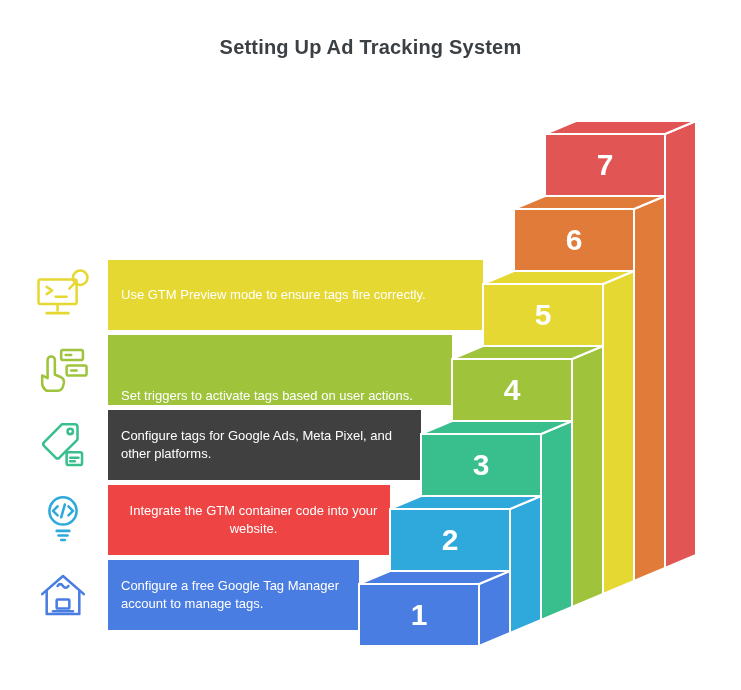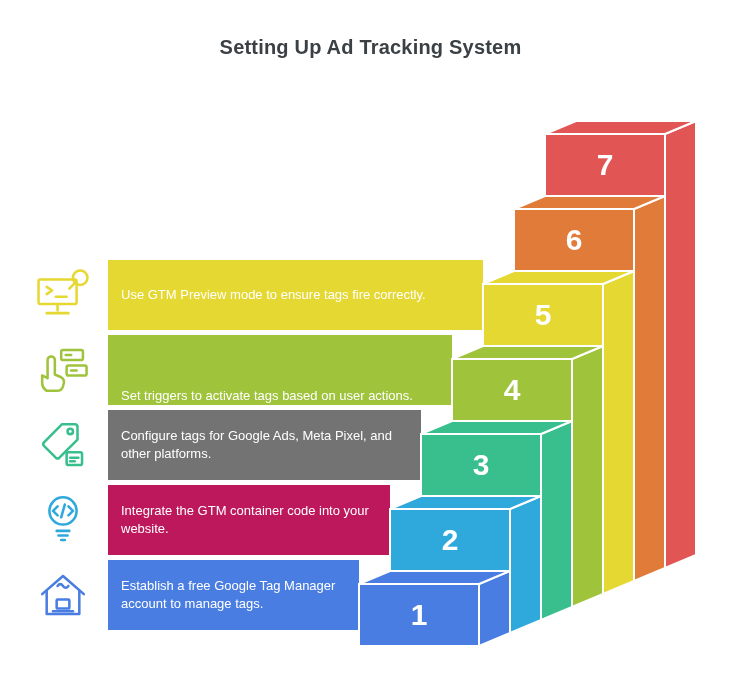--- a/index.html
+++ b/index.html
@@ -166,54 +166,54 @@
   <div class="row" data-step="3">
     <span class="icon" style="color: rgb(56, 191, 141);">
       <svg viewBox="0 0 64 64" fill="none" stroke="currentColor" stroke-width="2.8" stroke-linecap="round" stroke-linejoin="round">
         <path d="M11 29 L31 9 H45 a3 3 0 0 1 3 3 V26 L28 46 a3 3 0 0 1 -4 0 L11 33 a3 3 0 0 1 0 -4 Z"></path>
         <circle cx="40" cy="17" r="3"></circle>
         <rect x="36" y="40" width="17" height="14" rx="2"></rect>
         <line x1="40" y1="46" x2="49" y2="46"></line>
         <line x1="40" y1="50" x2="45" y2="50"></line>
       </svg>
     </span>
-    <div class="bar" style="background: #737373;">
+    <div class="bar" style="background: #404040;">
       <span class="bar-text">Configure tags for Google Ads, Meta Pixel, and other platforms.</span>
     </div>
   </div>
 
   <div class="row" data-step="2">
     <span class="icon" style="color: rgb(47, 168, 220);">
       <svg viewBox="0 0 64 64" fill="none" stroke="currentColor" stroke-width="2.8" stroke-linecap="round" stroke-linejoin="round">
         <circle cx="32" cy="22" r="15"></circle>
         <polyline points="26,17 21,22 26,27"></polyline>
         <polyline points="38,17 43,22 38,27"></polyline>
         <line x1="34" y1="15" x2="30" y2="29"></line>
         <line x1="25" y1="44" x2="39" y2="44"></line>
         <line x1="27" y1="49" x2="37" y2="49"></line>
         <line x1="30" y1="54" x2="34" y2="54"></line>
       </svg>
     </span>
-    <div class="bar" style="background: #be185d;">
+    <div class="bar" style="background: #ef4444; text-align: center;">
       <span class="bar-text">Integrate the GTM container code into your website.</span>
     </div>
   </div>
 
   <div class="row" data-step="1">
     <span class="icon" style="color: rgb(74, 125, 226);">
       <svg viewBox="0 0 64 64" fill="none" stroke="currentColor" stroke-width="2.8" stroke-linecap="round" stroke-linejoin="round">
         <path d="M9 31 L32 11 L55 31"></path>
         <path d="M14 27 V53 H50 V27"></path>
         <path d="M26 22 q3 -4 6 0 q3 4 6 0"></path>
         <rect x="25" y="37" width="14" height="10" rx="1"></rect>
         <line x1="21" y1="50" x2="43" y2="50"></line>
       </svg>
     </span>
     <div class="bar" style="background: rgb(74, 125, 226);">
-      <span class="bar-text">Establish a free Google Tag Manager account to manage tags.</span>
+      <span class="bar-text">Configure a free Google Tag Manager account to manage tags.</span>
     </div>
   </div>
 
   <div class="step-number" data-step="7">7</div>
   <div class="step-number" data-step="6">6</div>
   <div class="step-number" data-step="5">5</div>
   <div class="step-number" data-step="4">4</div>
   <div class="step-number" data-step="3">3</div>
   <div class="step-number" data-step="2">2</div>
   <div class="step-number" data-step="1">1</div>

